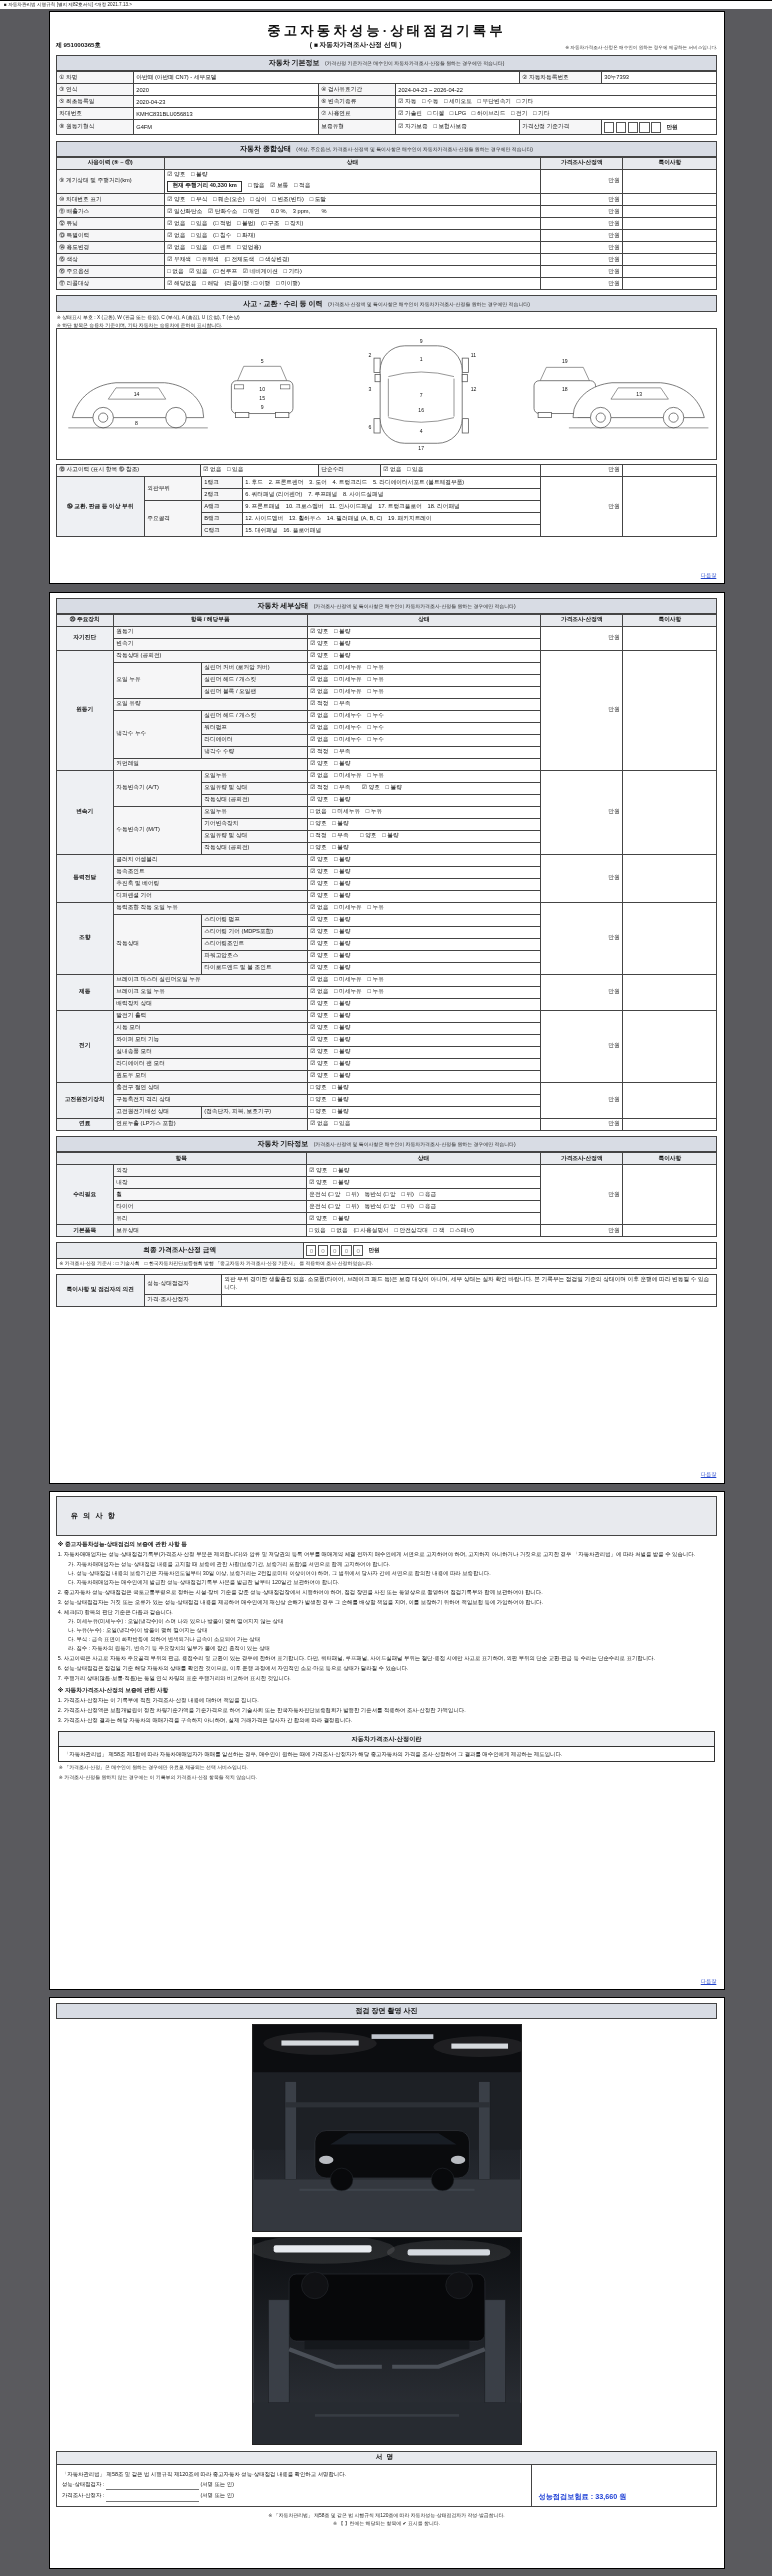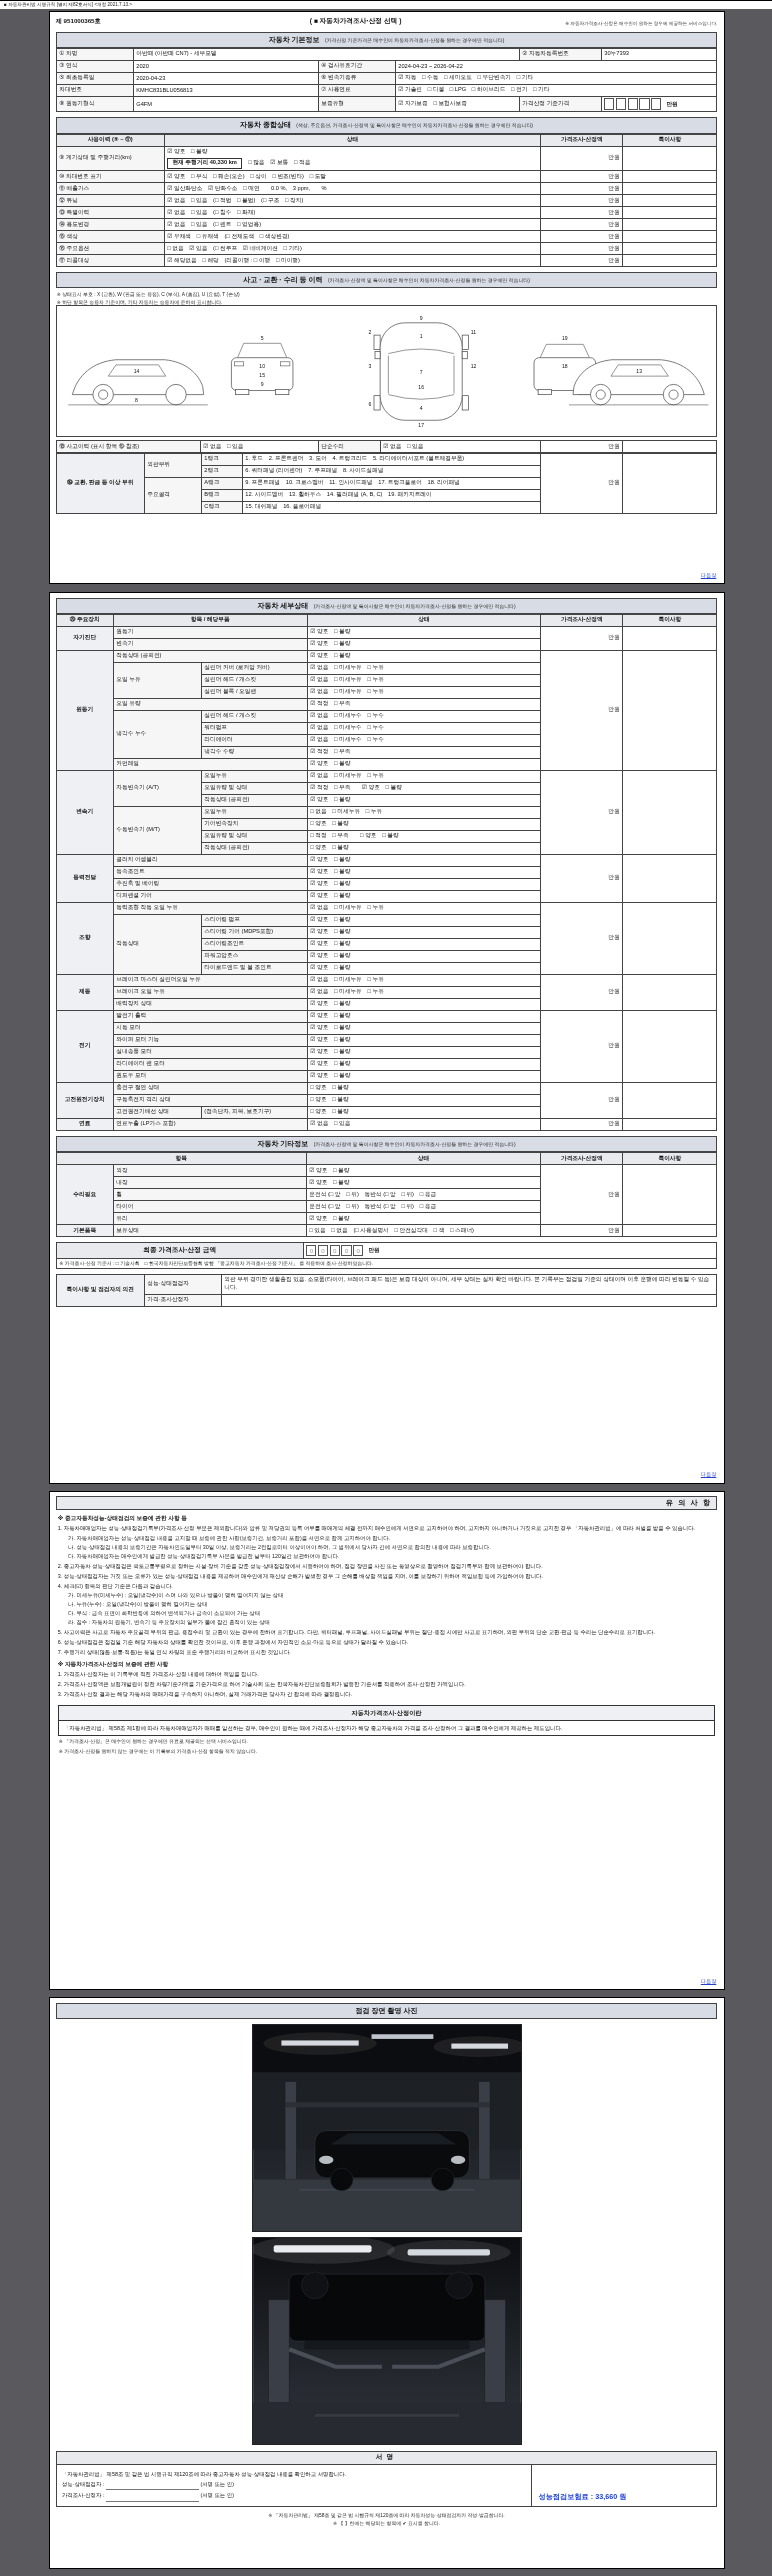--- a/index.html
+++ b/index.html
@@ -37,22 +37,22 @@
   .tinyline{font-size:4.9px;color:#222;margin:2.1px 1px 1px 1px;}
   .diagram-wrap{border:0.5px solid #444;margin-top:-0.5px;background:#fff;padding:2.1px 0;}
   .nextpage{position:absolute;right:7.2px;bottom:4.1px;font-size:5.2px;color:#2244cc;
             text-decoration:underline;cursor:pointer;}
   .amount-wrap{display:inline-block;}
   .dbox{display:inline-block;width:8.2px;height:9.3px;border:0.5px solid #555;margin-right:1.5px;
         text-align:center;font-size:6.2px;line-height:9.3px;color:#999;vertical-align:middle;}
   .unit{font-size:5.7px;font-weight:bold;margin-left:2.1px;}
   .final-lbl{background:#e8eaee;font-weight:bold;text-align:center;font-size:6.7px;}
   .basis{font-size:4.9px;color:#222;}
-  .notes-title{border:0.5px solid #444;background:#e8eaee;text-align:right;font-weight:bold;
-               font-size:7.2px;letter-spacing:5.2px;padding:1px;}
+  .notes-title{border:0.5px solid #444;background:#e8eaee;text-align:left;font-weight:bold;
+               font-size:7.2px;letter-spacing:5.2px;padding:14px;}
   .notes-body{font-size:5.4px;line-height:1.55;margin-top:4.1px;padding:0 2.1px;}
   .n-head{font-weight:bold;margin:4.1px 0 1.5px 0;font-size:5.7px;}
   .n-item{margin:1.5px 0;}
   .n-sub{margin:0.5px 0 0.5px 10.3px;color:#222;}
   .pricebox{border:0.8px solid #333;margin-top:6.2px;}
   .pricebox .bt{border-bottom:0.5px solid #333;background:#eef0f3;text-align:center;
                 font-weight:bold;font-size:6.2px;padding:2.1px;}
   .pricebox .bb{padding:3.1px 5.2px;font-size:5.4px;line-height:1.5;}
   .photo-stack{text-align:center;margin-top:5.2px;}
   .photo{display:block;margin:0 auto 4.1px auto;border:0.5px solid #222;}
@@ -69,20 +69,21 @@
 </head>
 <body>
 
 <div class="page">
 
   <div class="topstrip">
     <span>■ 자동차관리법 시행규칙 [별지 제82호서식] &lt;개정 2021.7.13.&gt;</span>
   </div>
 
   <div class="block b1">
+    <div class="doc-title">중고자동차성능·상태점검기록부</div>
     <div class="title-row">
       <div class="doc-no">제 951000365호</div>
       <div class="doc-sub">( ■ 자동차가격조사·산정 선택 )</div>
       <div class="doc-sub-note">※ 자동차가격조사·산정은 매수인이 원하는 경우에 제공하는 서비스입니다.</div>
     </div>
 
     <div class="sec">
       <div class="sec-hd">
         <span class="t">자동차 기본정보</span>
         <span class="n">(가격산정 기준가격은 매수인이 자동차가격조사·산정을 원하는 경우에만 적습니다)</span>

